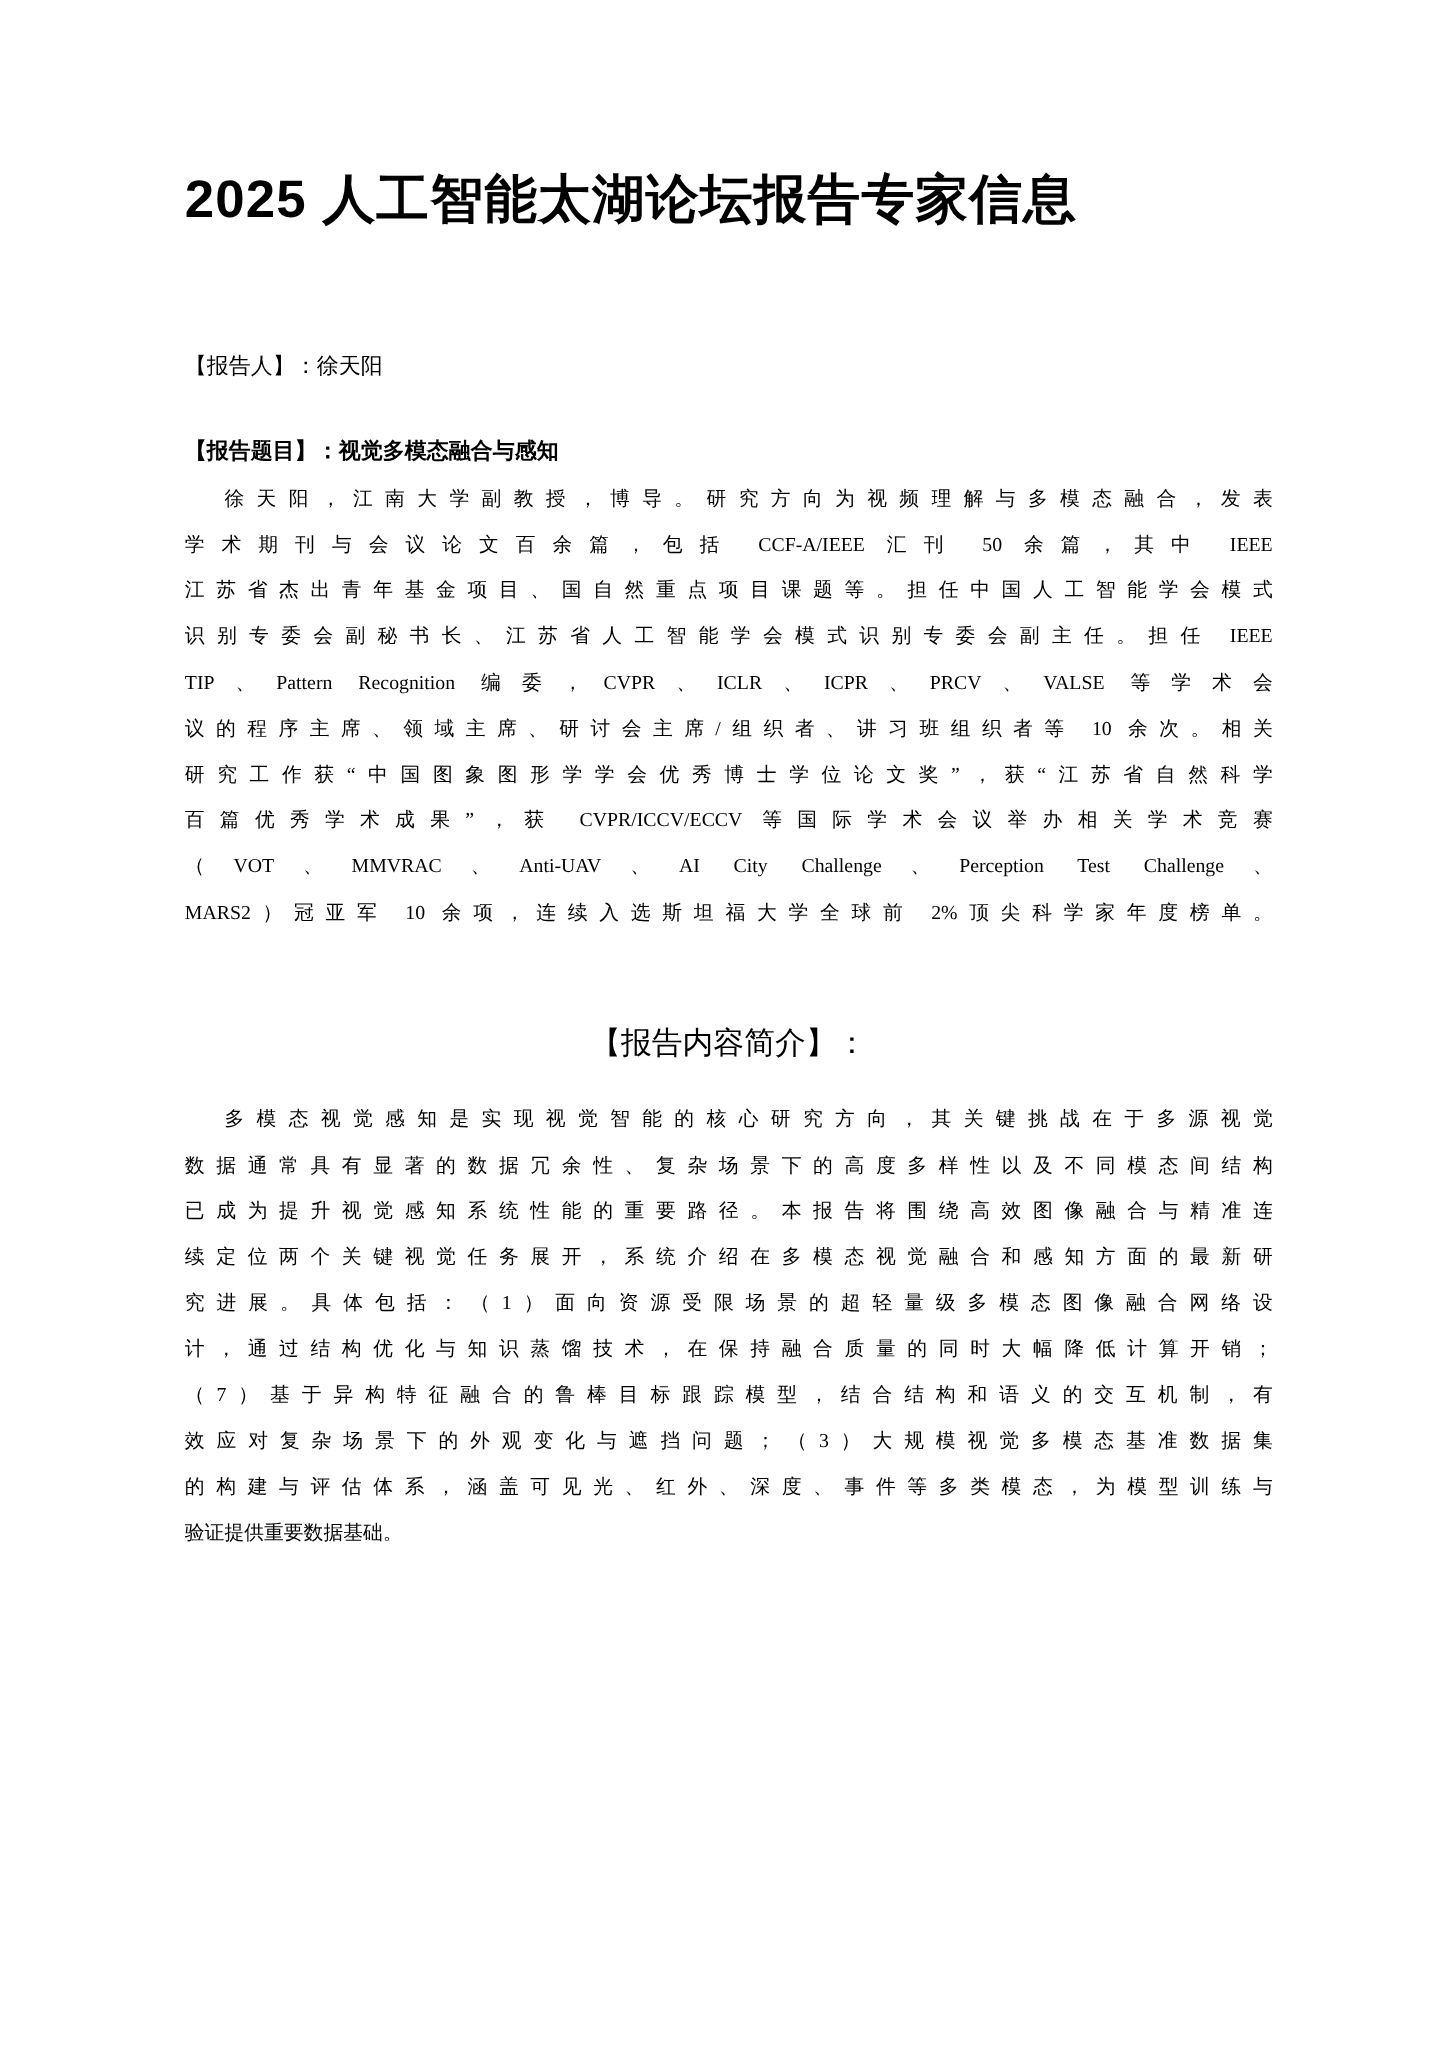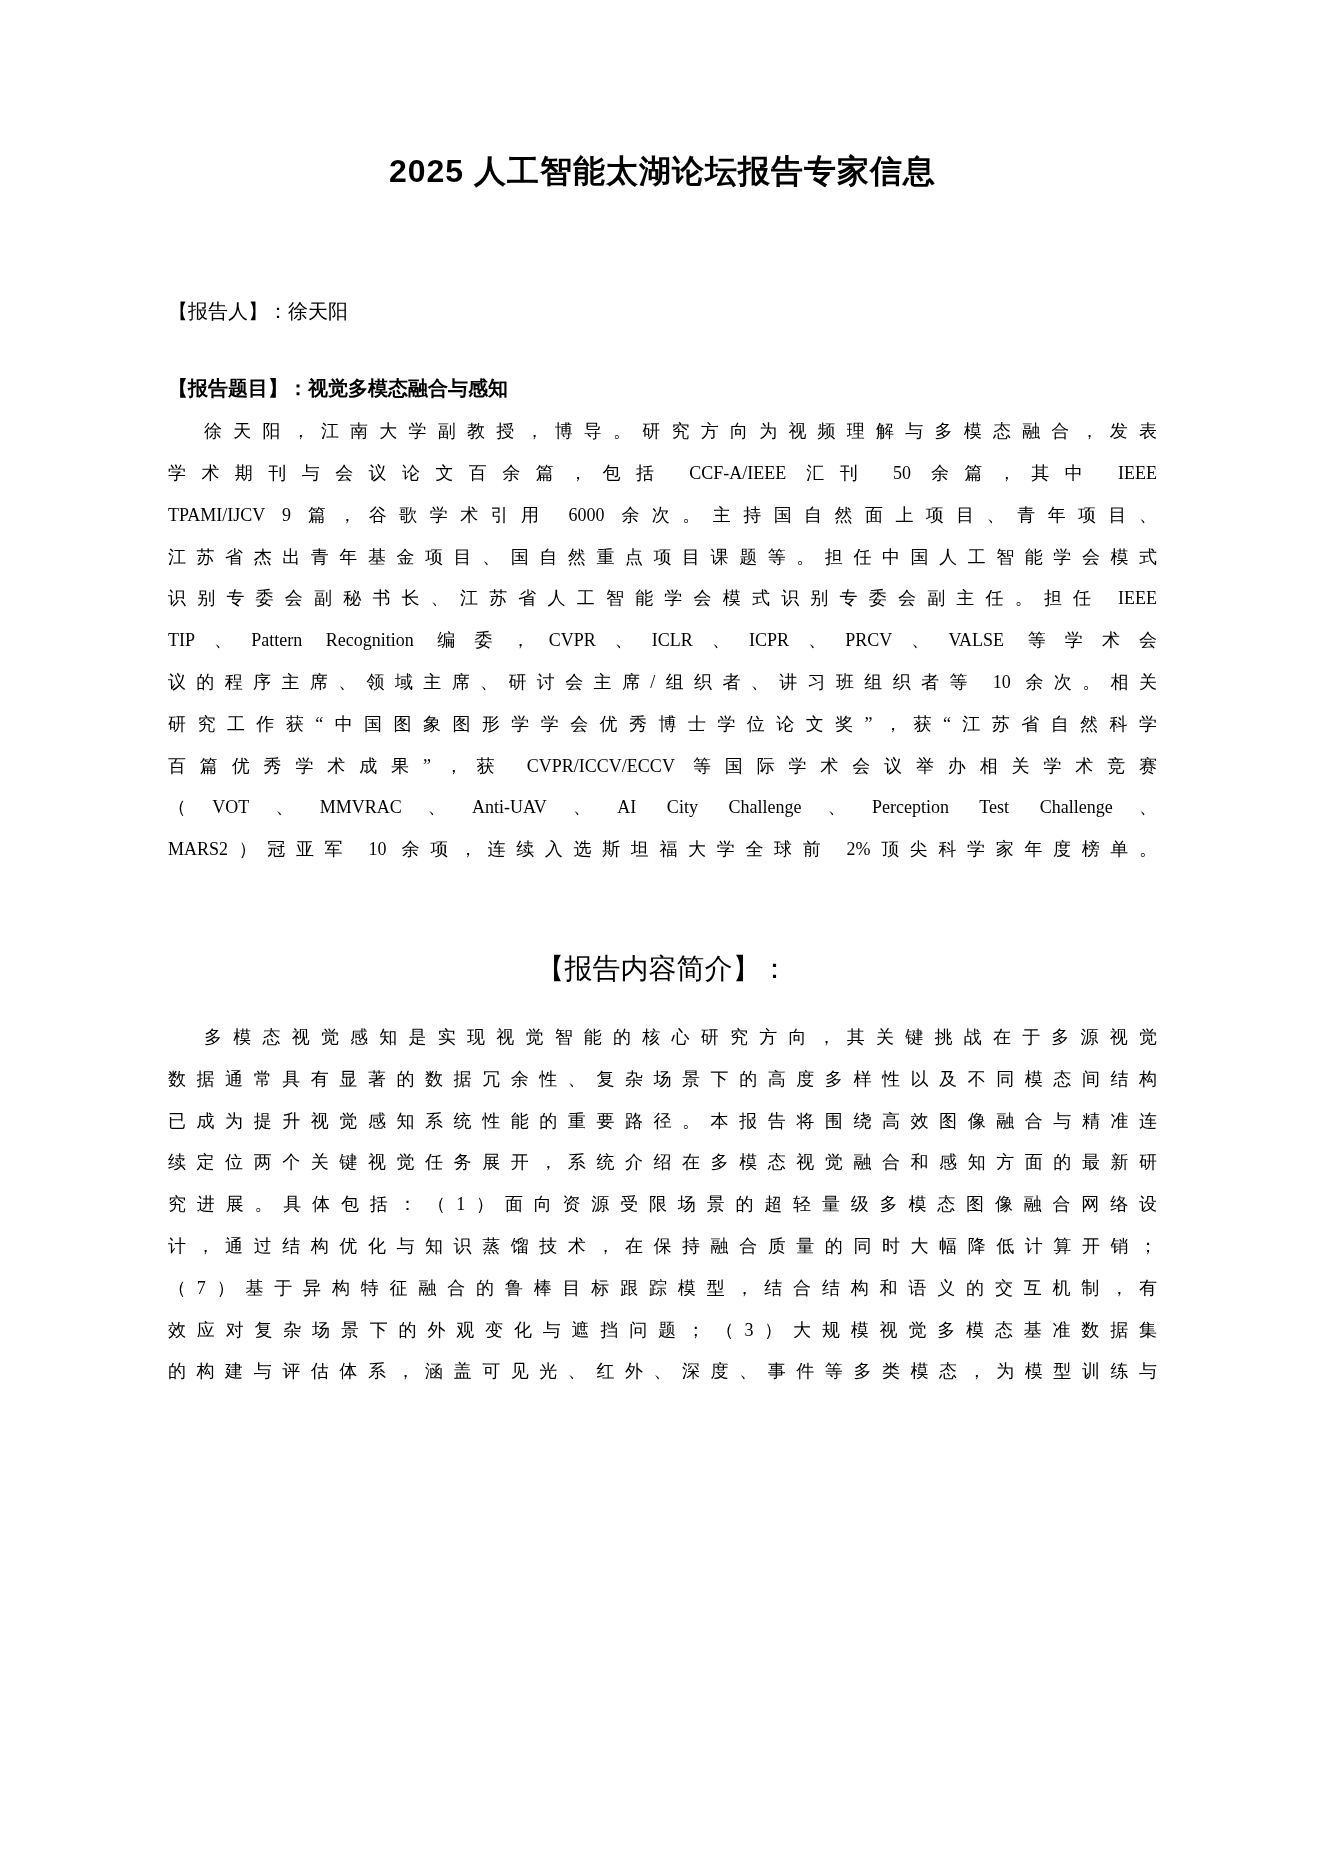--- a/index.html
+++ b/index.html
@@ -18,24 +18,23 @@
     width: 100%;
     height: 100%;
     box-sizing: border-box;
   }
   .content {
     margin-left: 168px;
     margin-right: 166px; 
   }
   .doc-title {
     margin: 150px 0 0 0;
-    font-size: 32px;
+    font-size: 48px;
     line-height: 1.35;
     font-weight: 700;
-    text-align: center;
     font-family: "Liberation Sans", "DejaVu Sans", sans-serif;
     letter-spacing: 1px;
   }
   .field {
     font-size: 20px;
     line-height: 40px;
     margin: 0;
   }
   .field-speaker { margin-top: 98px; }
   .field-topic   { margin-top: 37px; font-weight: bold; }
@@ -77,21 +76,20 @@
     </p>
 
     <p class="field field-topic">
       <span>【报告题目】：</span><span>视觉多模态融合与感知</span>
     </p>
 
 
     <div class="para bio-para">
         <div class="line first">徐天阳，江南大学副教授，博导。研究方向为视频理解与多模态融合，发表</div>
         <div class="line">学术期刊与会议论文百余篇，包括 CCF-A/IEEE 汇刊 50 余篇，其中 IEEE</div>
-        <div class="line">TPAMI/IJCV 9 篇，谷歌学术引用 6000 余次。主持国自然面上项目、青年项目、</div>
         <div class="line">江苏省杰出青年基金项目、国自然重点项目课题等。担任中国人工智能学会模式</div>
         <div class="line">识别专委会副秘书长、江苏省人工智能学会模式识别专委会副主任。担任 IEEE</div>
         <div class="line">TIP、Pattern Recognition 编委，CVPR、ICLR、ICPR、PRCV、VALSE 等学术会</div>
         <div class="line">议的程序主席、领域主席、研讨会主席/组织者、讲习班组织者等 10 余次。相关</div>
         <div class="line">研究工作获“中国图象图形学学会优秀博士学位论文奖”，获“江苏省自然科学</div>
         <div class="line">百篇优秀学术成果”，获 CVPR/ICCV/ECCV 等国际学术会议举办相关学术竞赛</div>
         <div class="line">（VOT、MMVRAC、Anti-UAV、AI City Challenge、Perception Test Challenge、</div>
         <div class="line">MARS2）冠亚军 10 余项，连续入选斯坦福大学全球前 2%顶尖科学家年度榜单。</div>
       </div>
 
@@ -100,16 +98,17 @@
     <div class="para abstract-para">
         <div class="line first">多模态视觉感知是实现视觉智能的核心研究方向，其关键挑战在于多源视觉</div>
         <div class="line">数据通常具有显著的数据冗余性、复杂场景下的高度多样性以及不同模态间结构</div>
         <div class="line">已成为提升视觉感知系统性能的重要路径。本报告将围绕高效图像融合与精准连</div>
         <div class="line">续定位两个关键视觉任务展开，系统介绍在多模态视觉融合和感知方面的最新研</div>
         <div class="line">究进展。具体包括：（1）面向资源受限场景的超轻量级多模态图像融合网络设</div>
         <div class="line">计，通过结构优化与知识蒸馏技术，在保持融合质量的同时大幅降低计算开销；</div>
         <div class="line">（7）基于异构特征融合的鲁棒目标跟踪模型，结合结构和语义的交互机制，有</div>
         <div class="line">效应对复杂场景下的外观变化与遮挡问题；（3）大规模视觉多模态基准数据集</div>
         <div class="line">的构建与评估体系，涵盖可见光、红外、深度、事件等多类模态，为模型训练与</div>
+        <div class="line last-plain">验证提供重要数据基础。</div>
       </div>
 
   </div>
 </div>
 
 </body></html>

